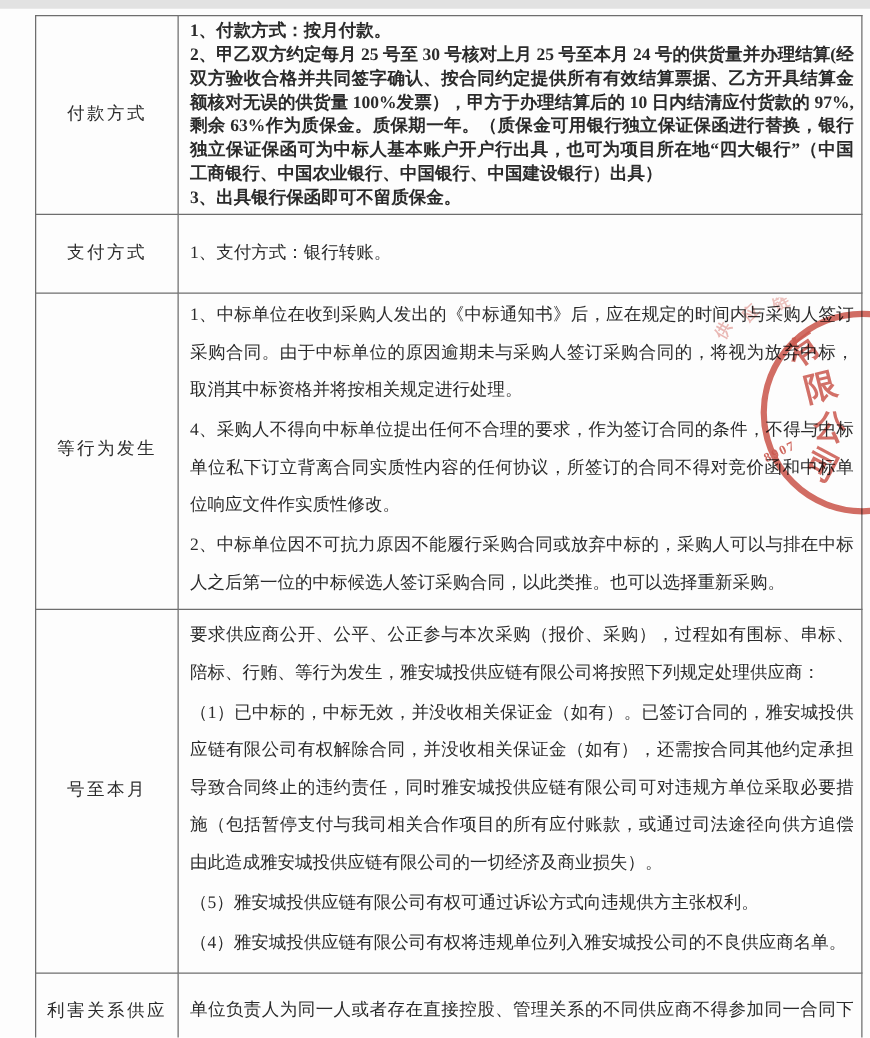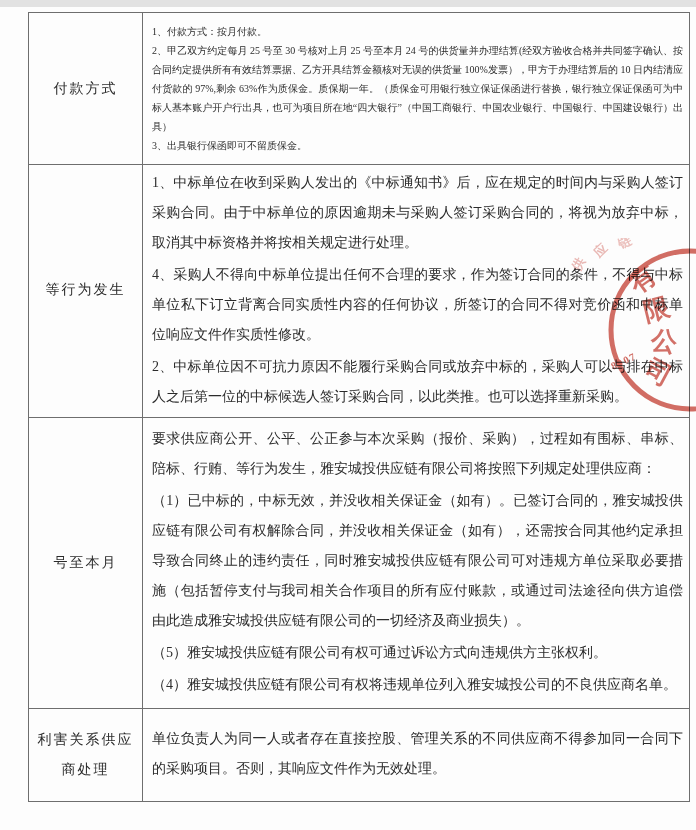--- a/index.html
+++ b/index.html
@@ -27,21 +27,21 @@
     font-size:14px;letter-spacing:2px;line-height:30px;
     padding:16px 4px;
   }
   td.label-top{vertical-align:top;padding-top:14px;}
   td.content-cell{
     padding:3px 6px 3px 9px;
     text-align:justify;
     -webkit-text-justify:inter-ideograph;
   }
   .tight p{
-    margin:0;font-size:10px;line-height:19px;
+    margin:0;font-size:14px;line-height:19px;font-weight:bold;
   }
   .loose p{
     margin:0 0 2px 0;font-size:14px;line-height:30px;
   }
   .single p{margin:0;font-size:14px;line-height:20px;}
   
   .seal{
     position:absolute;left:565px;top:238px;width:131px;height:180px;
     pointer-events:none;mix-blend-mode:multiply;opacity:.92;
   }
@@ -61,20 +61,26 @@
   <tbody>
       <tr style="height:152px">
     <td class="label-cell">付款方式</td>
     <td class="content-cell tight">
       <p>1、付款方式：按月付款。</p>
       <p>2、甲乙双方约定每月 25 号至 30 号核对上月 25 号至本月 24 号的供货量并办理结算(经双方验收合格并共同签字确认、按合同约定提供所有有效结算票据、乙方开具结算金额核对无误的供货量 100%发票），甲方于办理结算后的 10 日内结清应付货款的 97%,剩余 63%作为质保金。质保期一年。（质保金可用银行独立保证保函进行替换，银行独立保证保函可为中标人基本账户开户行出具，也可为项目所在地“四大银行”（中国工商银行、中国农业银行、中国银行、中国建设银行）出具）</p>
       <p>3、出具银行保函即可不留质保金。</p>
     </td>
   </tr>
 
+  <tr style="height:32px">
+    <td class="label-cell">支付方式</td>
+    <td class="content-cell single">
+      <p>1、支付方式：银行转账。</p>
+    </td>
+  </tr>
 
   <tr style="height:249px">
     <td class="label-cell label-top">等行为发生</td>
     <td class="content-cell loose">
       <p>1、中标单位在收到采购人发出的《中标通知书》后，应在规定的时间内与采购人签订采购合同。由于中标单位的原因逾期未与采购人签订采购合同的，将视为放弃中标，取消其中标资格并将按相关规定进行处理。</p>
       <p>4、采购人不得向中标单位提出任何不合理的要求，作为签订合同的条件，不得与中标单位私下订立背离合同实质性内容的任何协议，所签订的合同不得对竞价函和中标单位响应文件作实质性修改。</p>
       <p>2、中标单位因不可抗力原因不能履行采购合同或放弃中标的，采购人可以与排在中标人之后第一位的中标候选人签订采购合同，以此类推。也可以选择重新采购。</p>
     </td>
   </tr>
 

